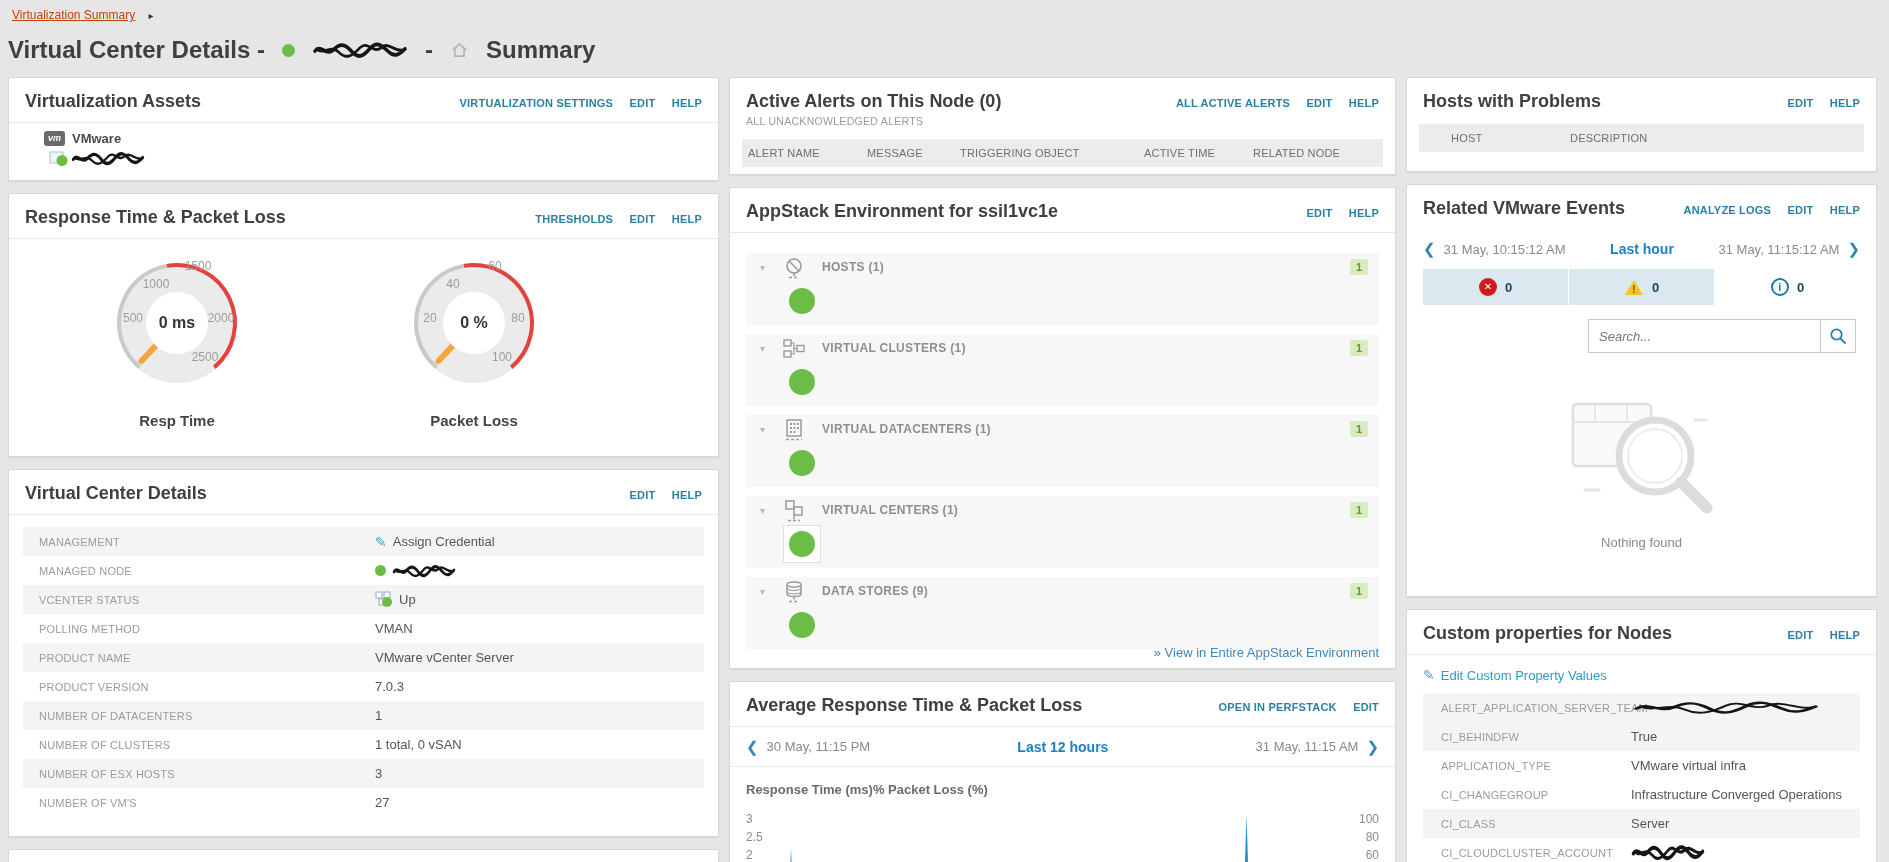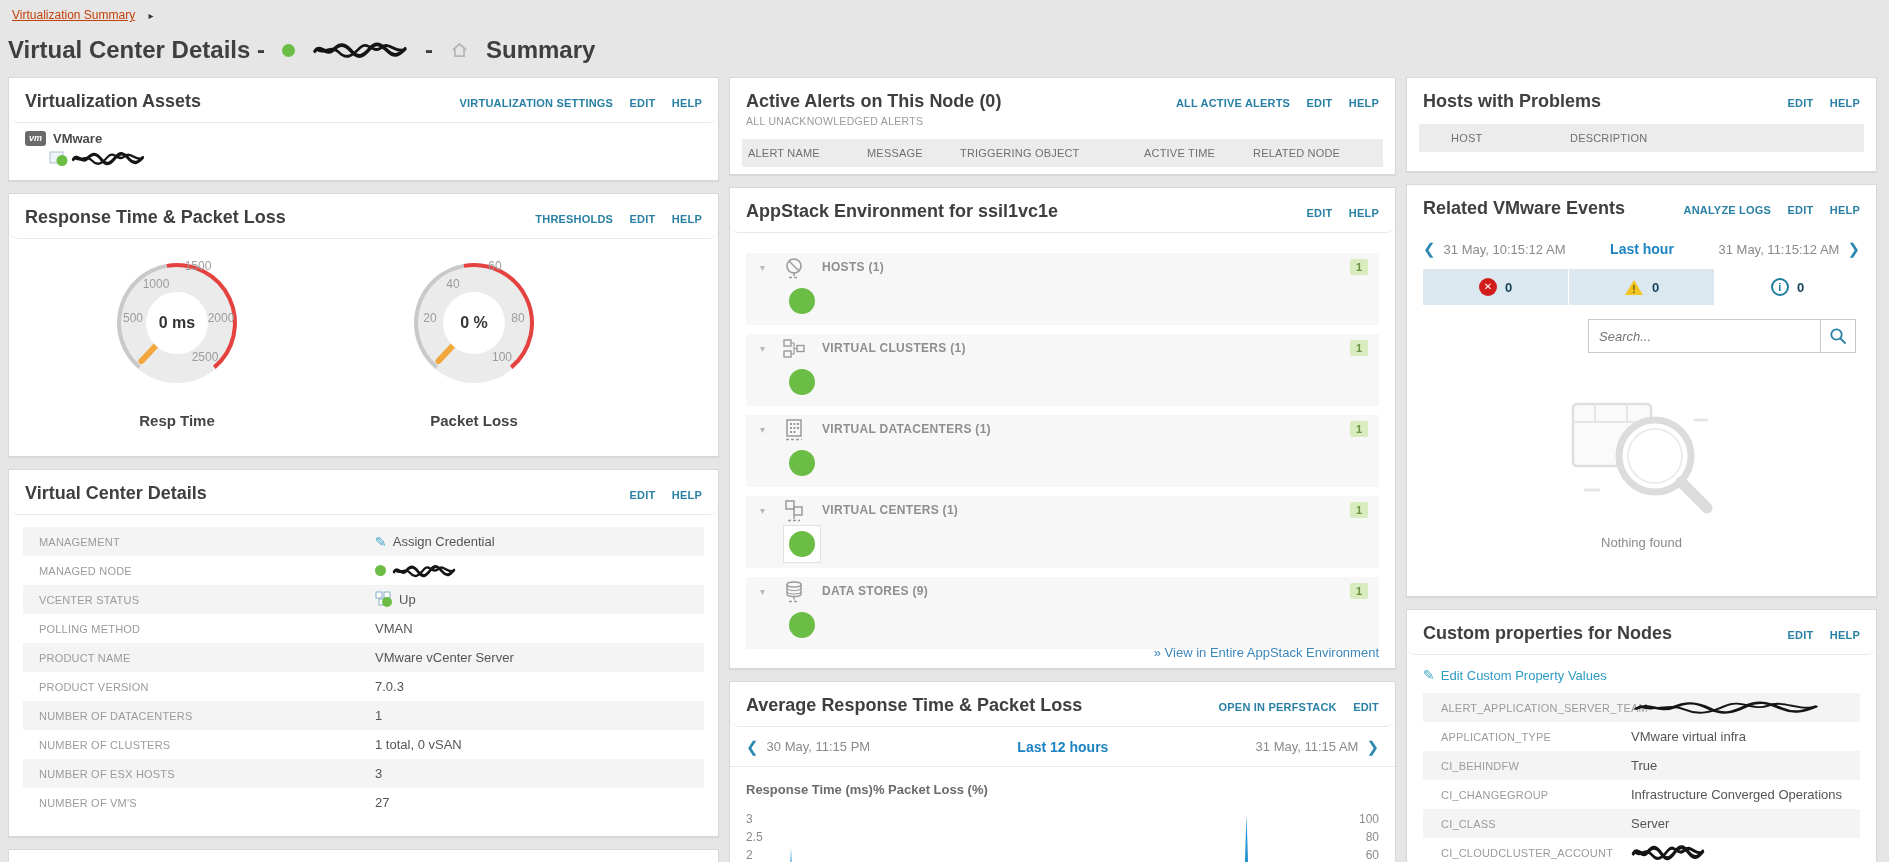--- a/index.html
+++ b/index.html
@@ -14,30 +14,30 @@
   .dot-green { width:13px; height:13px; border-radius:50%; background:#6cbd45; display:inline-block; }
   .scr { display:inline-block; }
 
   
   .col { position:absolute; top:77px; }
   #colL { left:8px;   width:711px; }
   #colM { left:729px; width:667px; }
   #colR { left:1406px;width:471px; }
 
   .panel { background:#fff; border:1px solid #d8d8d8; box-shadow:0 1px 1px rgba(0,0,0,.06); margin-bottom:12px; position:relative; }
-  .phead { display:flex; align-items:flex-start; padding:12px 16px 10px; border-bottom:1px solid #e8e8e8;border-radius:9px; }
+  .phead { display:flex; align-items:flex-start; padding:12px 16px 10px; border-bottom:1px solid #e8e8e8; }
   .phead.nobord { border-bottom:none; }
   .ptitle { font-size:18px; font-weight:bold; color:#3f3f3f; line-height:22px; }
   .psub { font-size:10.5px; color:#9a9a9a; letter-spacing:.3px; margin-top:3px; }
   .hlinks { margin-left:auto; white-space:nowrap; padding-top:3px; }
   .hlinks a { color:#2980a4; font-size:11px; font-weight:bold; letter-spacing:.2px; margin-left:12px; cursor:pointer; text-decoration:none; }
 
   
   .va-body { padding:8px 16px; }
-  .va-row1 { display:flex; align-items:flex-start; gap:7px; font-size:13px; font-weight:bold; color:#4a4a4a; }
+  .va-row1 { display:flex; align-items:flex-start; gap:7px; font-size:13px; font-weight:bold; color:#4a4a4a;margin-left:19px; }
   .vm-badge { width:21px; height:15px; background:#6a6a6a; border-radius:3px; color:#fff; font-size:9px; font-weight:bold; font-style:italic; text-align:center; line-height:15px; }
   .va-row2 { display:flex; align-items:center; margin:4px 0 0 24px; gap:2px; }
 
   
   .gauge { position:absolute; width:130px; height:190px; cursor:pointer; }
   .g1 { left:103px; top:64px; } .g2 { left:400px; top:64px; }
   .gtick { position:absolute; font-size:12px; color:#9c9c9c; transform:translate(-50%,-50%); }
   .gt0{left:21px;top:60px}.gt1{left:44px;top:26px}.gt2{left:86px;top:8px}.gt3{left:109px;top:60px}.gt4{left:93px;top:99px}
   .gval { position:absolute; left:65px; top:65px; transform:translate(-50%,-50%); font-size:16px; font-weight:bold; color:#333; }
   .glabel { position:absolute; top:154px; width:100%; text-align:center; font-size:15px; font-weight:bold; color:#454545; }
@@ -497,27 +497,27 @@
     <div>
       <div class="trow odd">
         <div class="tlabel">ALERT_APPLICATION_SERVER_TEAM</div>
         <div class="tvalue">
           <svg class="scr" width="190" height="15" viewBox="0 0 100 16" preserveAspectRatio="none">
             <path d="M3 9 C9 2 15 14 22 8 S34 2 41 9 S53 14 60 7 S72 3 79 9 S91 12 97 7" fill="none" stroke="#151515" stroke-width="2.6" stroke-linecap="round"></path>
             <path d="M5 7 C12 13 20 3 28 10 S42 13 50 6 S64 12 72 6 S86 10 95 8" fill="none" stroke="#151515" stroke-width="2" stroke-linecap="round"></path>
           </svg>
         </div>
       </div>
+      <div class="trow odd">
+        <div class="tlabel">CI_BEHINDFW</div>
+        <div class="tvalue">True</div>
+      </div>
       <div class="trow">
         <div class="tlabel">APPLICATION_TYPE</div>
         <div class="tvalue">VMware virtual infra</div>
-      </div>
-      <div class="trow odd">
-        <div class="tlabel">CI_BEHINDFW</div>
-        <div class="tvalue">True</div>
       </div>
       <div class="trow">
         <div class="tlabel">CI_CHANGEGROUP</div>
         <div class="tvalue">Infrastructure Converged Operations</div>
       </div>
       <div class="trow odd">
         <div class="tlabel">CI_CLASS</div>
         <div class="tvalue">Server</div>
       </div>
       <div class="trow">

